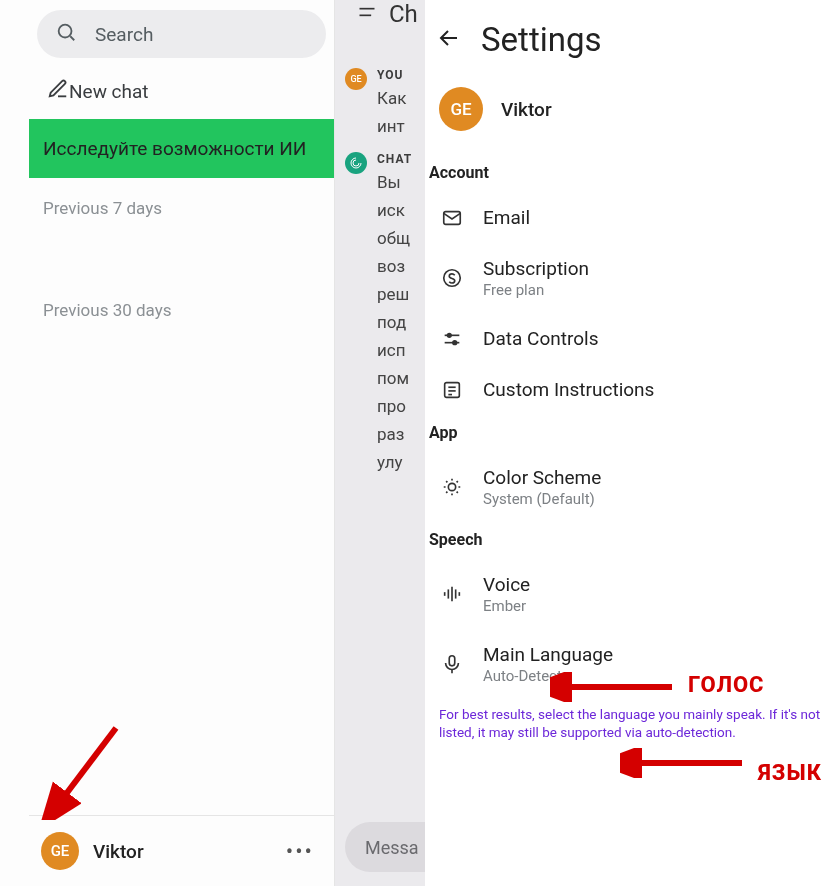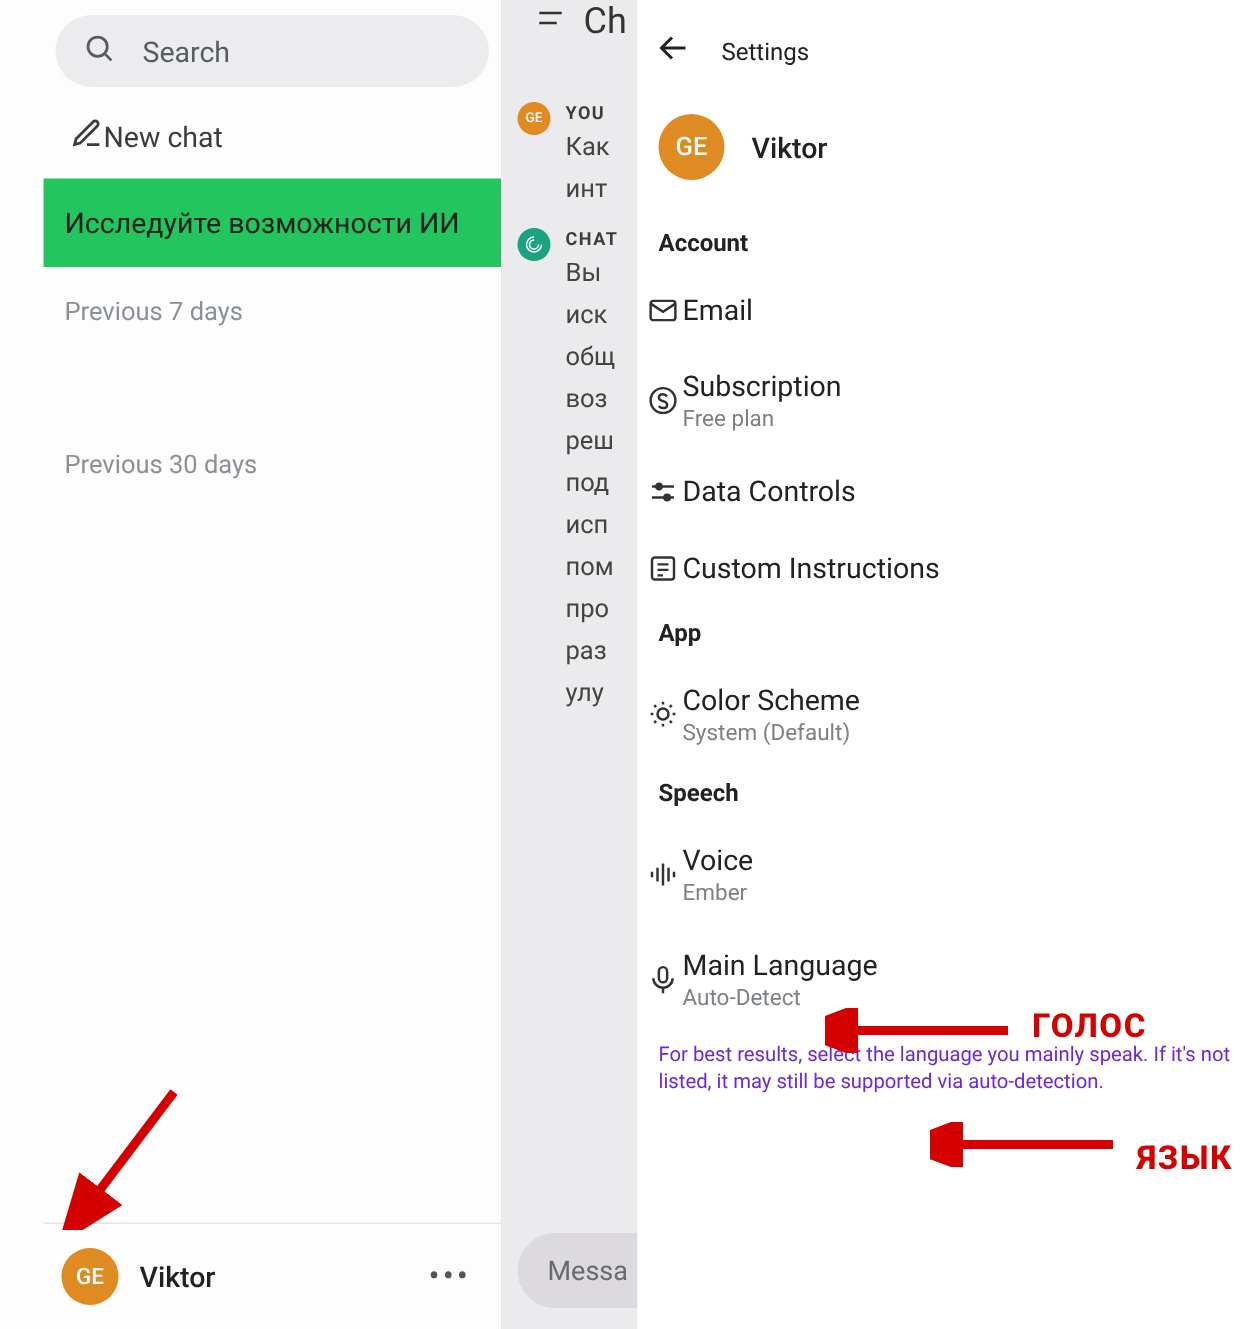--- a/index.html
+++ b/index.html
@@ -139,33 +139,33 @@
     width: 415px; height: 886px;
     background: #fff;
     padding-bottom: 20px;
   }
   .settings-header {
     display:flex; align-items:center;
     gap: 20px;
     padding: 20px 14px 16px 12px;
   }
   .settings-header svg { width: 24px; height:24px; stroke:#222; stroke-width:2; fill:none; cursor:pointer;}
-  .settings-title { font-size: 16px; color:#222; }
+  .settings-title { font-size: 33px; color:#222; }
   .profile-row {
     display:flex; align-items:center; gap: 18px;
     padding: 12px 14px 24px 14px;
   }
   .profile-name { font-size: 19px; font-weight: 500; color:#222; }
   .group-label {
     font-size: 16px; font-weight: 700; color:#222;
-    padding: 8px 14px 10px 14px;
+    padding: 8px 14px 10px 4px;
   }
   .settings-item {
-    display:flex; align-items:center; 
-    padding: 14px 14px 14px 4px;
+    display:flex; align-items:center; gap:18px;
+    padding: 14px 14px 14px 14px;
     cursor:pointer;
   }
   .settings-item .icon-slot {
     width: 26px; display:flex; justify-content:center;
   }
   .settings-item svg { width:22px; height:22px; stroke:#333; stroke-width:1.8; fill:none;}
   .settings-item .text-stack { display:flex; flex-direction:column; }
   .settings-item .primary { font-size: 19px; color:#222; }
   .settings-item .secondary { font-size: 15px; color:#7d8185; margin-top:1px;}
   .fine-print {

